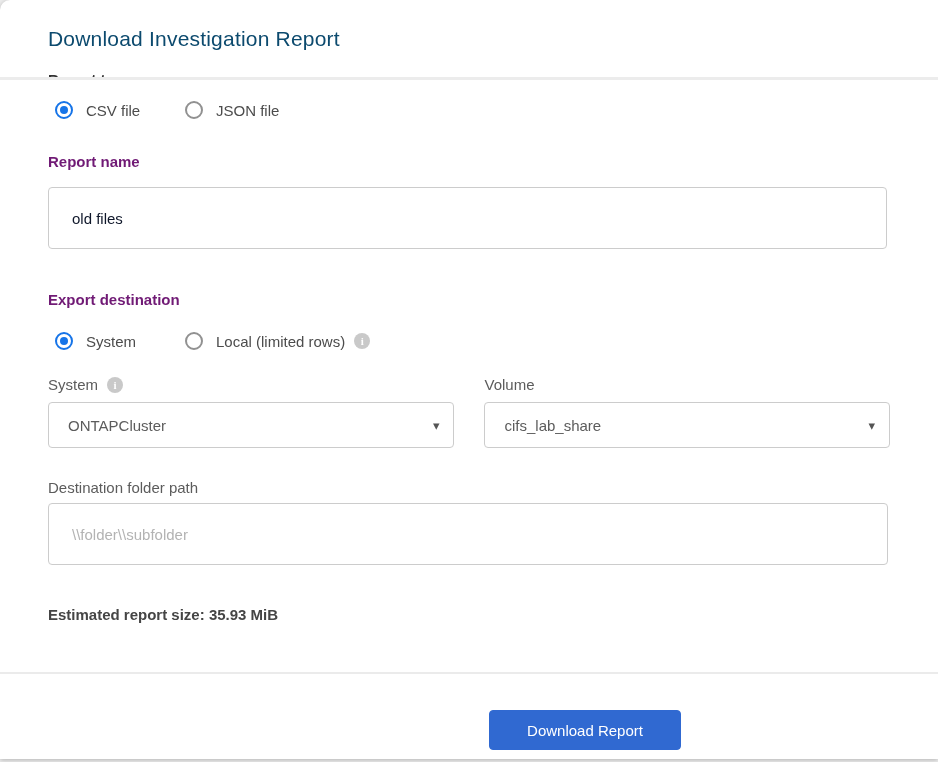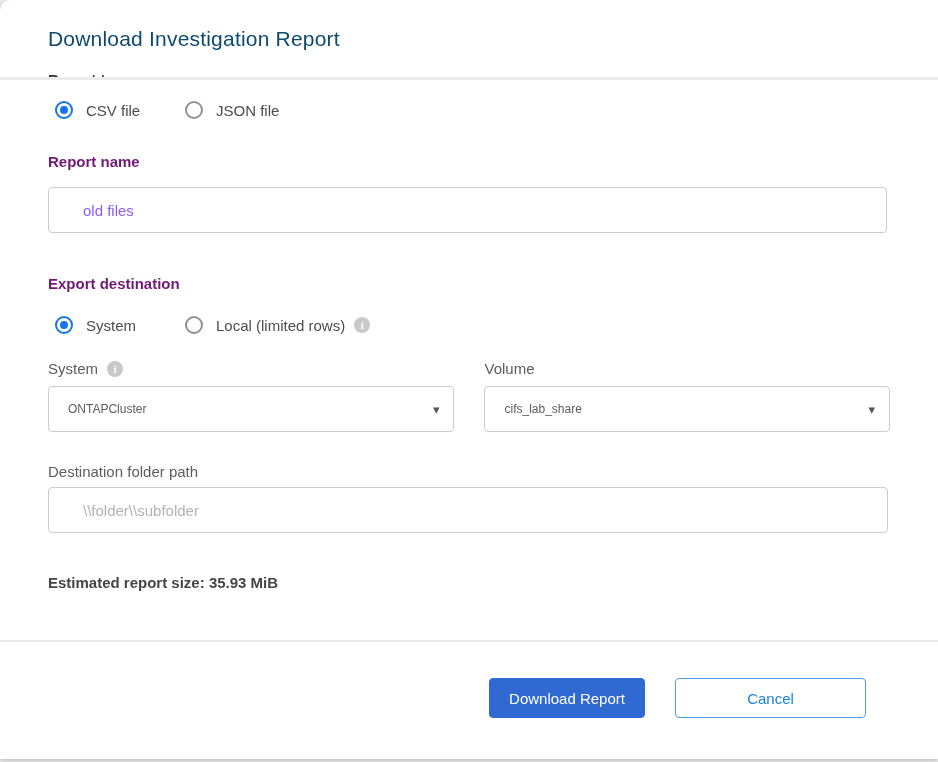--- a/index.html
+++ b/index.html
@@ -72,63 +72,63 @@
   .section-label.report-name { margin-top: 34px; }
   .section-label.export-dest { margin-top: 42px; }
 
   .field-label {
     font-size: 15px; font-weight: 400; color: #5c5c5c;
     display: flex; align-items: center;
   }
 
   .text-input {
     display: block;
-    width: 839px; height: 46px;
+    width: 839px; height: 62px;
     border: 1px solid #cccccc; border-radius: 4px;
-    padding: 0 16px 0 34px;
+    padding: 0 16px 0 23px;
     font-family: "Liberation Sans", sans-serif;
-    font-size: 15px; color: #8b5cf6;
+    font-size: 15px; color: #0f172a;
     background: #ffffff;
     outline: none;
   }
   .text-input::placeholder { color: #b3b3b3; }
   .text-input.report-name-input { margin-top: 17px; }
   .text-input.dest-input { margin-top: 7px; width: 840px; }
 
   .columns { display: flex; gap: 30px; margin-top: 26px; }
   .col-left { width: 414px; }
   .col-right { width: 413px; }
   .dropdown {
     margin-top: 9px;
     height: 46px;
     border: 1px solid #cccccc; border-radius: 4px;
     display: flex; align-items: center; justify-content: space-between;
     padding: 0 14px 0 19px;
     cursor: pointer; background: #ffffff;
   }
-  .dropdown-value { font-size: 12px; color: #5c5c5c; }
+  .dropdown-value { font-size: 15px; color: #5c5c5c; }
   .caret { font-size: 13px; color: #555555; line-height: 1; }
 
   .dest-label { margin-top: 31px; }
 
   .estimated { margin-top: 41px; font-size: 15px; color: #454545; font-weight: bold; }
 
   .footer-divider { margin-top: 49px; height: 2px; background: #ebebeb; }
 
   .footer {
     display: flex; gap: 30px;
     padding-left: 489px; margin-top: 36px;
   }
   .btn {
     height: 40px; border-radius: 4px;
     font-family: "Liberation Sans", sans-serif;
     font-size: 15px; cursor: pointer;
   }
   .btn-primary {
-    width: 156px;
+    width: 192px;
     background: #3069d1; border: 1px solid #3069d1; color: #ffffff;
   }
   .btn-secondary {
     width: 191px;
     background: #ffffff; border: 1px solid #4c9fe8; color: #1a82dc;
   }
 </style>
 </head>
 <body>
 
@@ -200,16 +200,15 @@
       <span>Estimated report size:</span>
       <span>35.93 MiB</span>
     </div>
 
   </div>
 
   <div class="footer-divider"></div>
 
   <div class="footer">
     <button class="btn btn-primary">Download Report</button>
-    <button class="btn btn-secondary">Cancel</button>
   </div>
 
 </div>
 
 </body></html>

